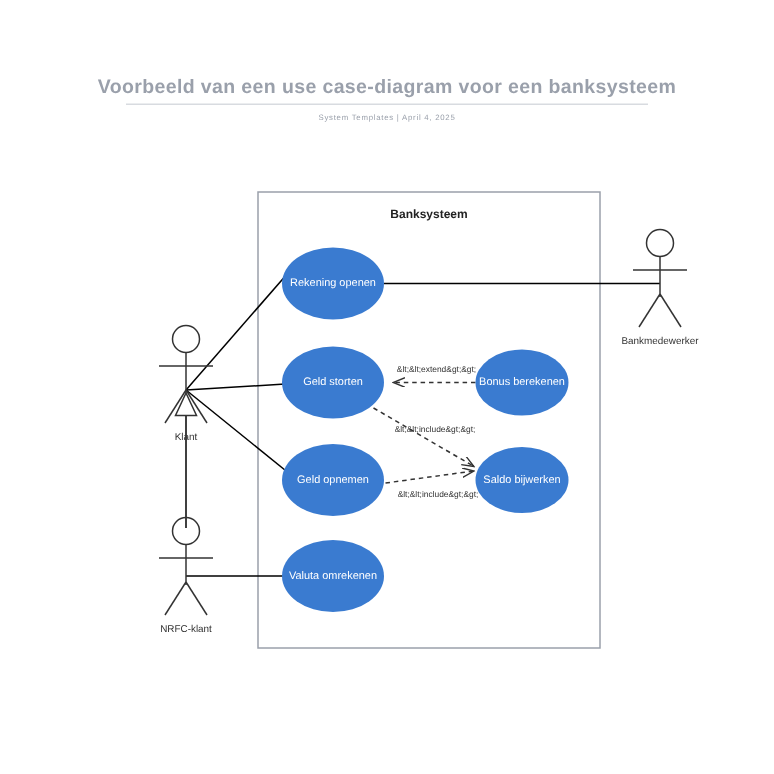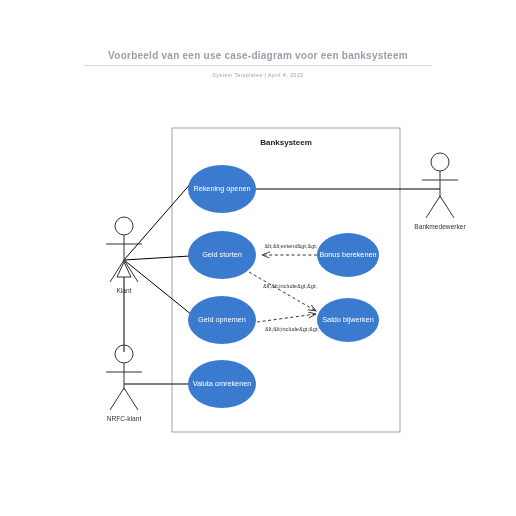--- a/index.html
+++ b/index.html
@@ -20,21 +20,21 @@
     width: 516px; height: 516px;
   }
   .header {
     position: absolute;
     left: 0;
     top: 50px;
     width: 516px;
     text-align: center;
   }
   .doc-title {
-    font-size: 10px;
+    font-size: 13px;
     font-weight: bold;
     color: #9aa0ab;
     letter-spacing: 0.25px;
     white-space: nowrap;
     padding-bottom: 4px;
   }
   .title-rule {
     width: 348px;
     height: 1px;
     background: #d8dbe0;

